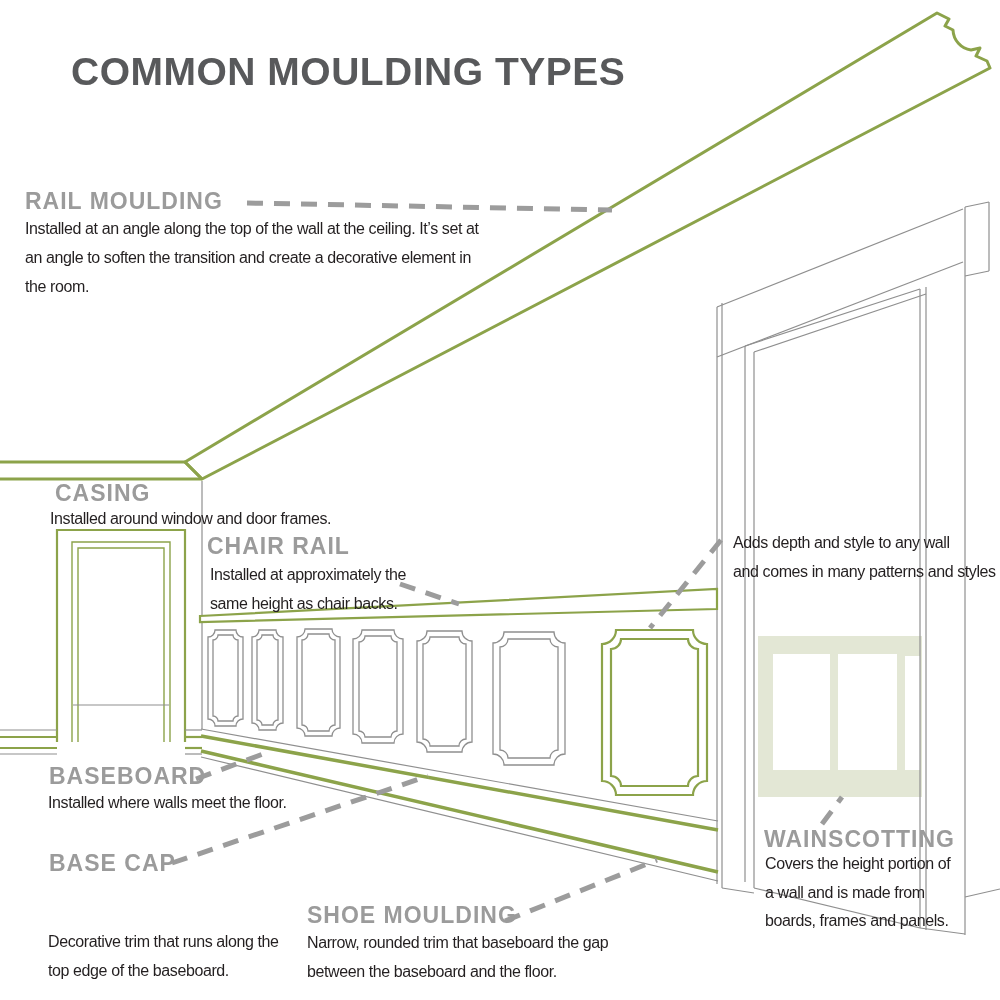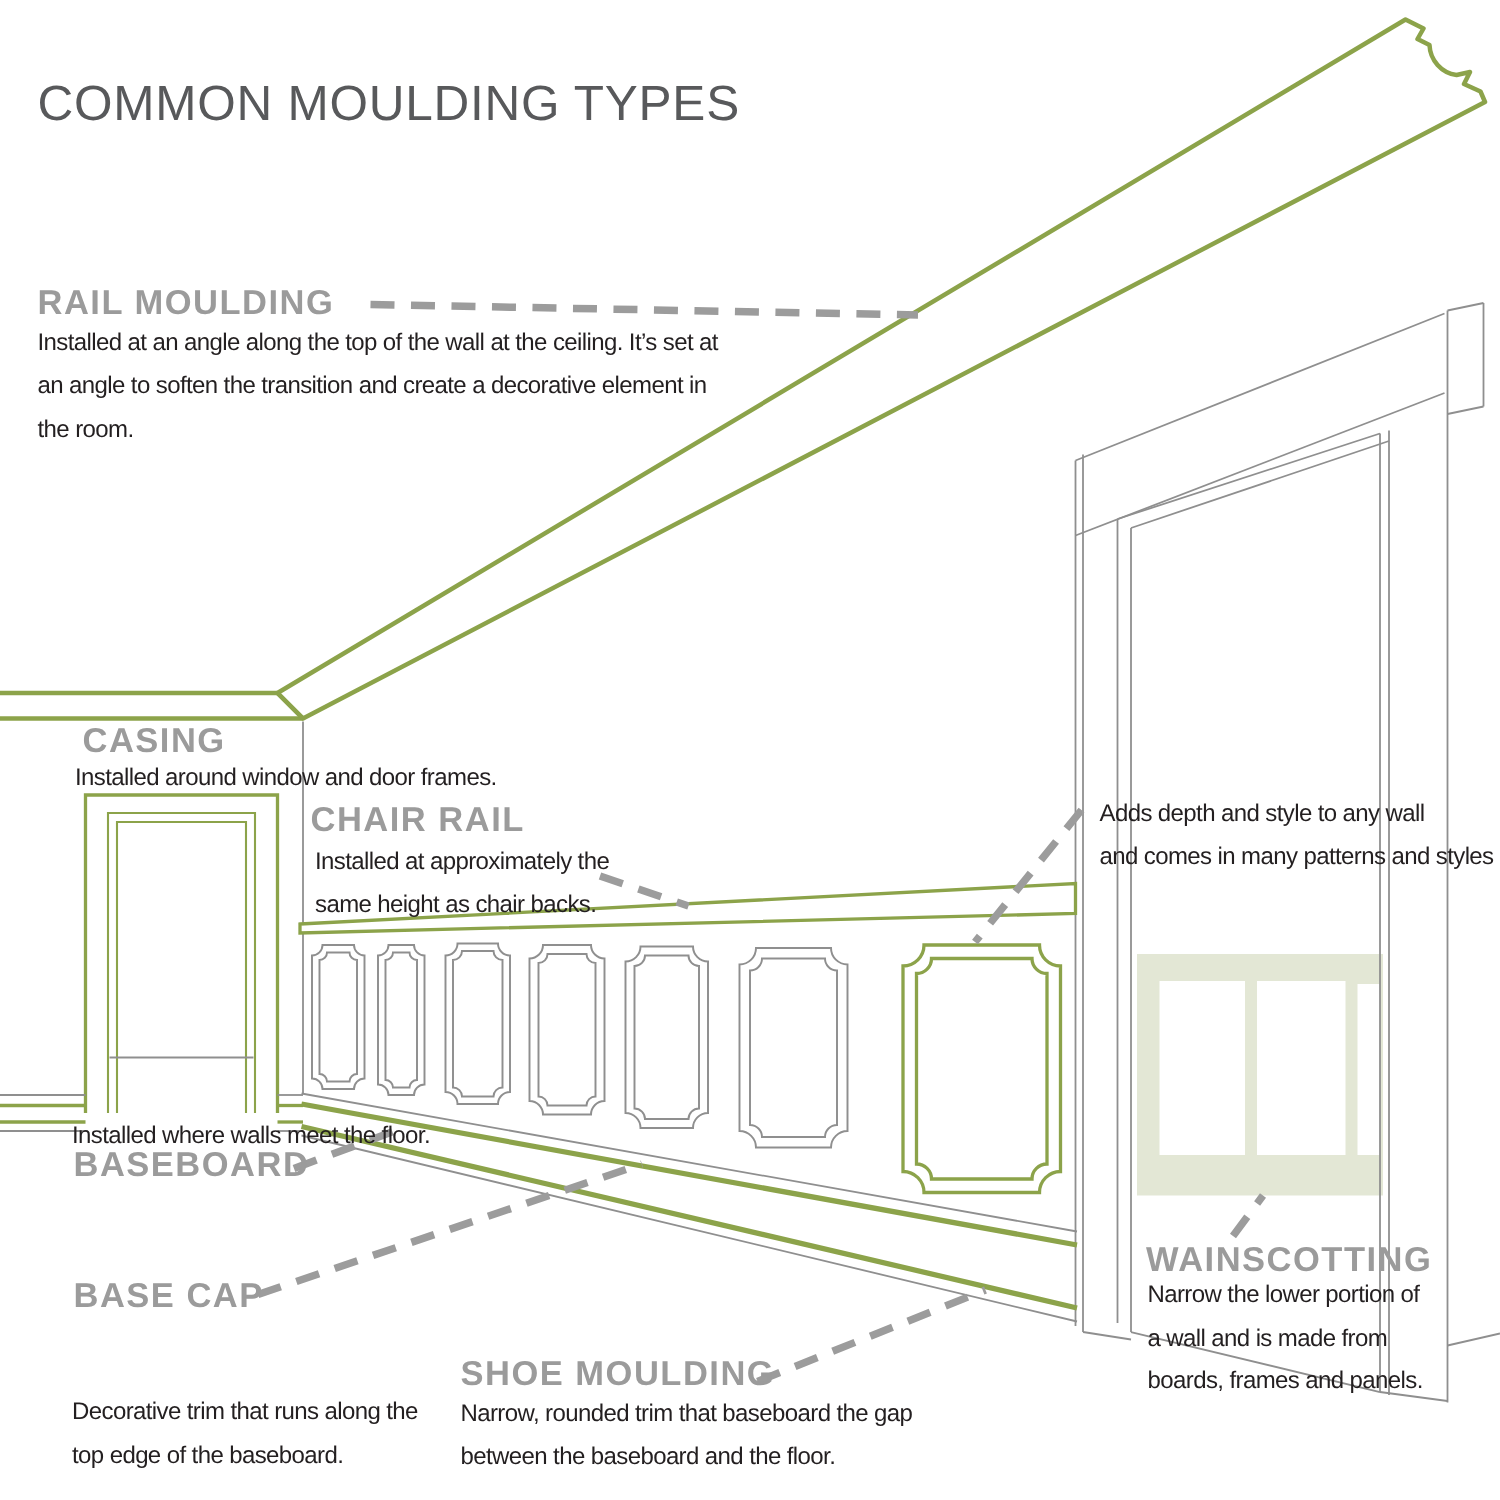--- a/index.html
+++ b/index.html
@@ -3,21 +3,21 @@
 <meta charset="utf-8">
 <style>
   html,body{margin:0;padding:0;background:#ffffff;}
   #stage{position:relative;width:1000px;height:1000px;background:#fff;overflow:hidden;
          font-family:"Liberation Sans", sans-serif;}
   #drawing{position:absolute;left:0;top:0;width:1000px;height:1000px;}
   .txt{position:absolute;z-index:5;}
   .sec-label{font-weight:bold;font-size:23px;color:var(--label-gray);letter-spacing:1px;white-space:nowrap;}
   .body-line{font-size:16px;color:var(--text-dark);letter-spacing:-0.4px;line-height:28.5px;white-space:nowrap;}
   .crown-lines .body-line{line-height:29px;}
-  #page-title{font-weight:normal;font-size:33px;color:var(--title-gray);letter-spacing:0.5px;white-space:nowrap;}
+  #page-title{font-weight:bold;font-size:39px;color:var(--title-gray);letter-spacing:0.5px;white-space:nowrap;margin-left:46px;}
   
   .gline{stroke:var(--gray-line);stroke-width:1.2px;fill:none;}
   .green-thin{stroke:var(--green);stroke-width:1.4px;fill:none;}
   .green2{stroke:var(--green);stroke-width:2.2px;fill:none;}
   .green3{stroke:var(--green);stroke-width:3px;fill:none;}
   .green-thick{stroke:var(--green);stroke-width:3.5px;fill:none;}
   .panel-gray{stroke:var(--gray-line);stroke-width:1.3px;fill:none;}
   .panel-green{stroke:var(--green);stroke-width:2.2px;fill:none;}
   .beam{stroke:var(--green);stroke-width:3px;fill:#ffffff;stroke-linejoin:round;}
   .railfill{stroke:var(--green);stroke-width:2.2px;fill:#ffffff;}
@@ -148,36 +148,36 @@
     <div class="body-line">Installed at approximately the</div>
     <div class="body-line">same height as chair backs.</div>
   </div>
 
   <div class="txt" style="left:733px;top:529px;">
     <div class="body-line">Adds depth and style to any wall</div>
     <div class="body-line">and comes in many patterns and styles</div>
   </div>
 
   <div class="txt sec-label" style="left:49px;top:763px;">BASEBOARD</div>
-  <div class="txt" style="left:48px;top:744px;">
+  <div class="txt" style="left:48px;top:789px;">
     <div class="body-line">Installed where walls meet the floor.</div>
   </div>
 
   <div class="txt sec-label" style="left:49px;top:850px;">BASE CAP</div>
   <div class="txt" style="left:48px;top:928px;">
     <div class="body-line">Decorative trim that runs along the</div>
     <div class="body-line">top edge of the baseboard.</div>
   </div>
 
   <div class="txt sec-label" style="left:307px;top:902px;">SHOE MOULDING</div>
   <div class="txt" style="left:307px;top:929px;">
     <div class="body-line">Narrow, rounded trim that baseboard the gap</div>
     <div class="body-line">between the baseboard and the floor.</div>
   </div>
 
   <div class="txt sec-label" style="left:764px;top:826px;">WAINSCOTTING</div>
   <div class="txt" style="left:765px;top:850px;">
-    <div class="body-line">Narrow the lower portion of</div>
+    <div class="body-line">Covers the height portion of</div>
     <div class="body-line">a wall and is made from</div>
     <div class="body-line">boards, frames and panels.</div>
   </div>
 
 </div>
 
 </body></html>

